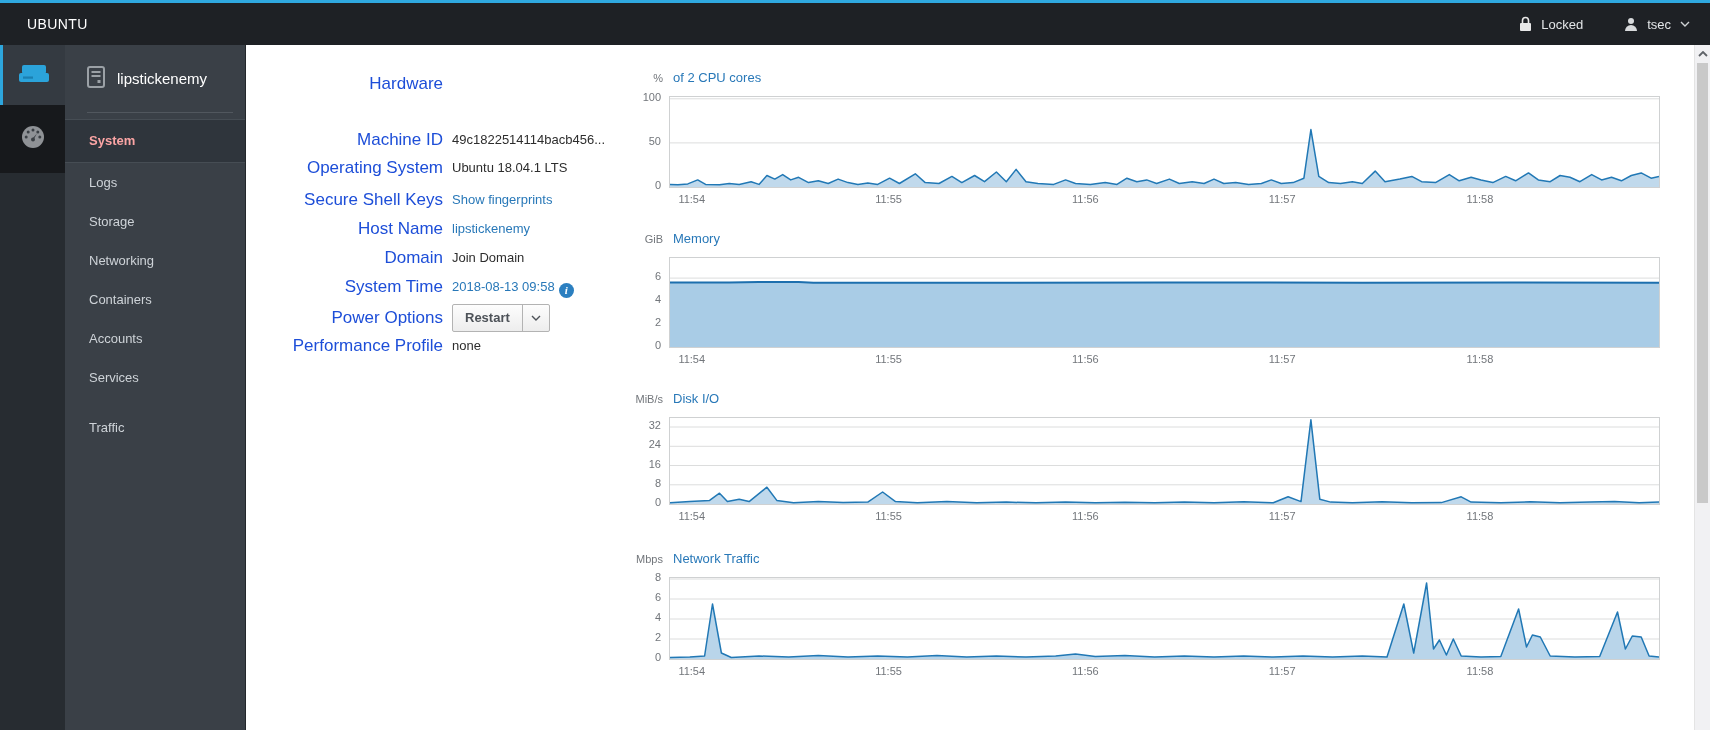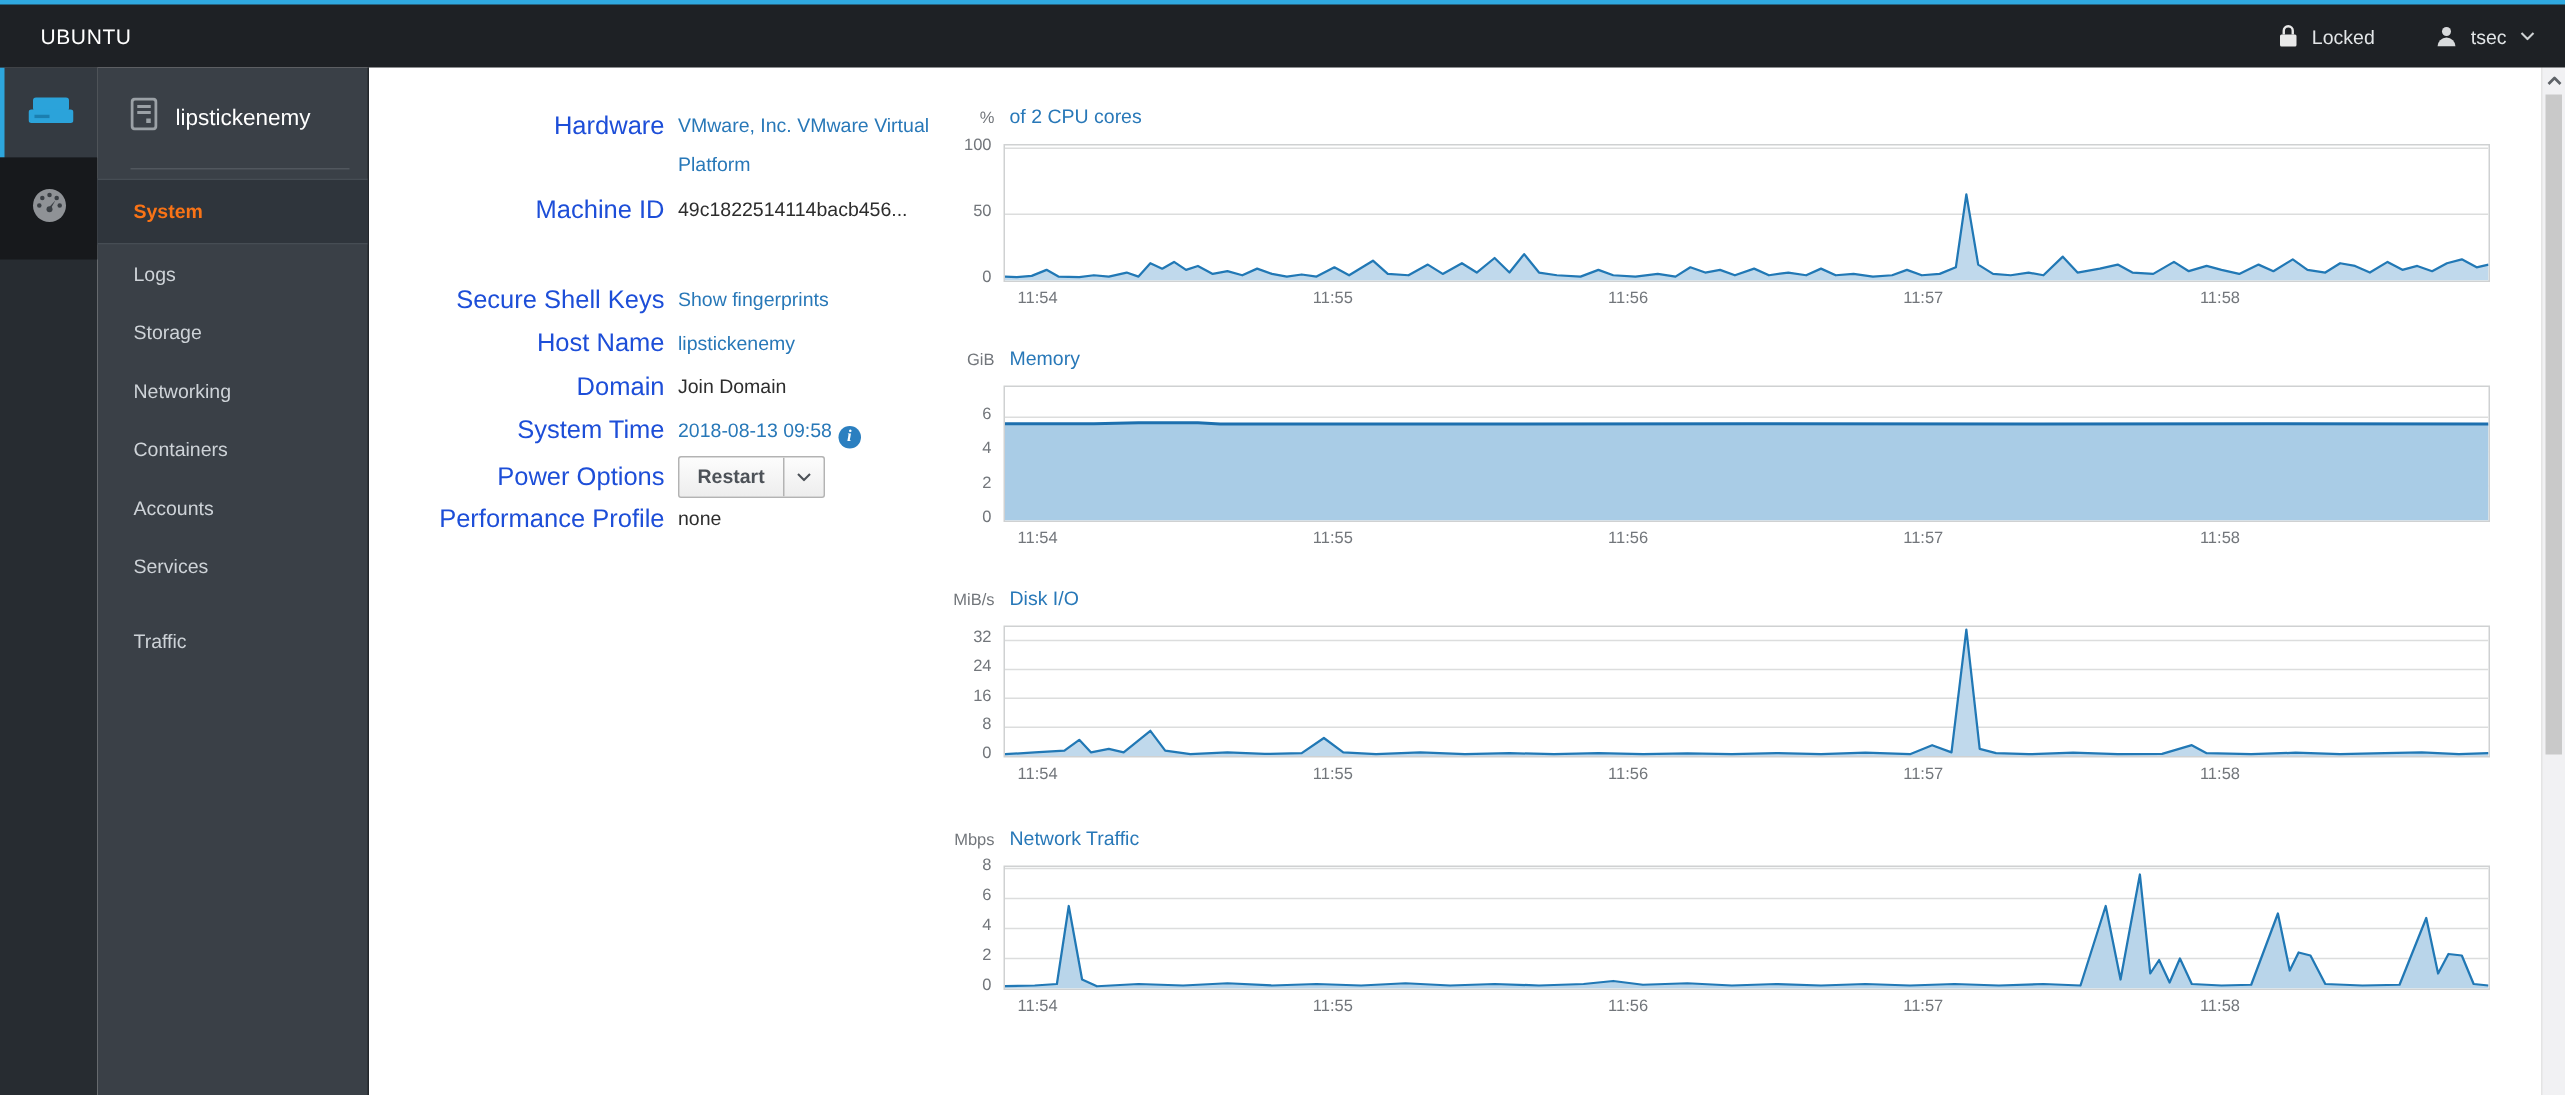--- a/index.html
+++ b/index.html
@@ -35,21 +35,21 @@
   }
   .side-head { height:67px; display:flex; align-items:center; padding-left:22px; gap:12px; }
   .side-host-name { color:#ffffff; font-size:15px; }
   .side-divider { border-bottom:1px solid #51575e; margin:0 12px 0 22px; }
   .nav { margin-top:6px; }
   .nav-item {
     height:39px; line-height:39px; padding-left:24px;
     color:#ced3d8; font-size:13px; cursor:pointer;
   }
   .nav-item.active {
-    height:44px; line-height:42px; background:#2f353c; color:#f97316; font-weight:bold;
+    height:44px; line-height:42px; background:#2f353c; color:#fca5a5; font-weight:bold;
     border-top:1px solid #464d54; border-bottom:1px solid #464d54;
   }
   .nav-item.separated { margin-top:11px; }
 
   
   .content { position:absolute; left:246px; top:45px; right:16px; bottom:0; background:#fff; }
 
   .info-row { position:absolute; left:0; display:flex; align-items:flex-start; }
   .lbl { width:197px; flex:none; text-align:right; color:#1d4ed8; font-size:17px; line-height:16px; }
   .val { margin-left:9px; font-size:13px; color:#2d2d2d; line-height:16px; }
@@ -163,25 +163,28 @@
       <div class="nav-item">Accounts</div>
       <div class="nav-item">Services</div>
       <div class="nav-item separated">Traffic</div>
     </div>
 </div>
 
 <div class="content">
 
   <div class="info-row" style="top:31px">
     <span class="lbl">Hardware</span>
-    <span class="val"><a class="val-link val-wrap" style="display:inline-block">VMware, Inc. VMware Virtual Platform</a></span>
   </div>
   <div class="info-row" style="top:87px">
     <span class="lbl">Machine ID</span>
     <span class="val">49c1822514114bacb456...</span>
+  </div>
+  <div class="info-row" style="top:115px">
+    <span class="lbl">Operating System</span>
+    <span class="val">Ubuntu 18.04.1 LTS</span>
   </div>
   <div class="info-row" style="top:147px">
     <span class="lbl">Secure Shell Keys</span>
     <span class="val"><a class="val-link">Show fingerprints</a></span>
   </div>
   <div class="info-row" style="top:176px">
     <span class="lbl">Host Name</span>
     <span class="val"><a class="val-link">lipstickenemy</a></span>
   </div>
   <div class="info-row" style="top:205px">

